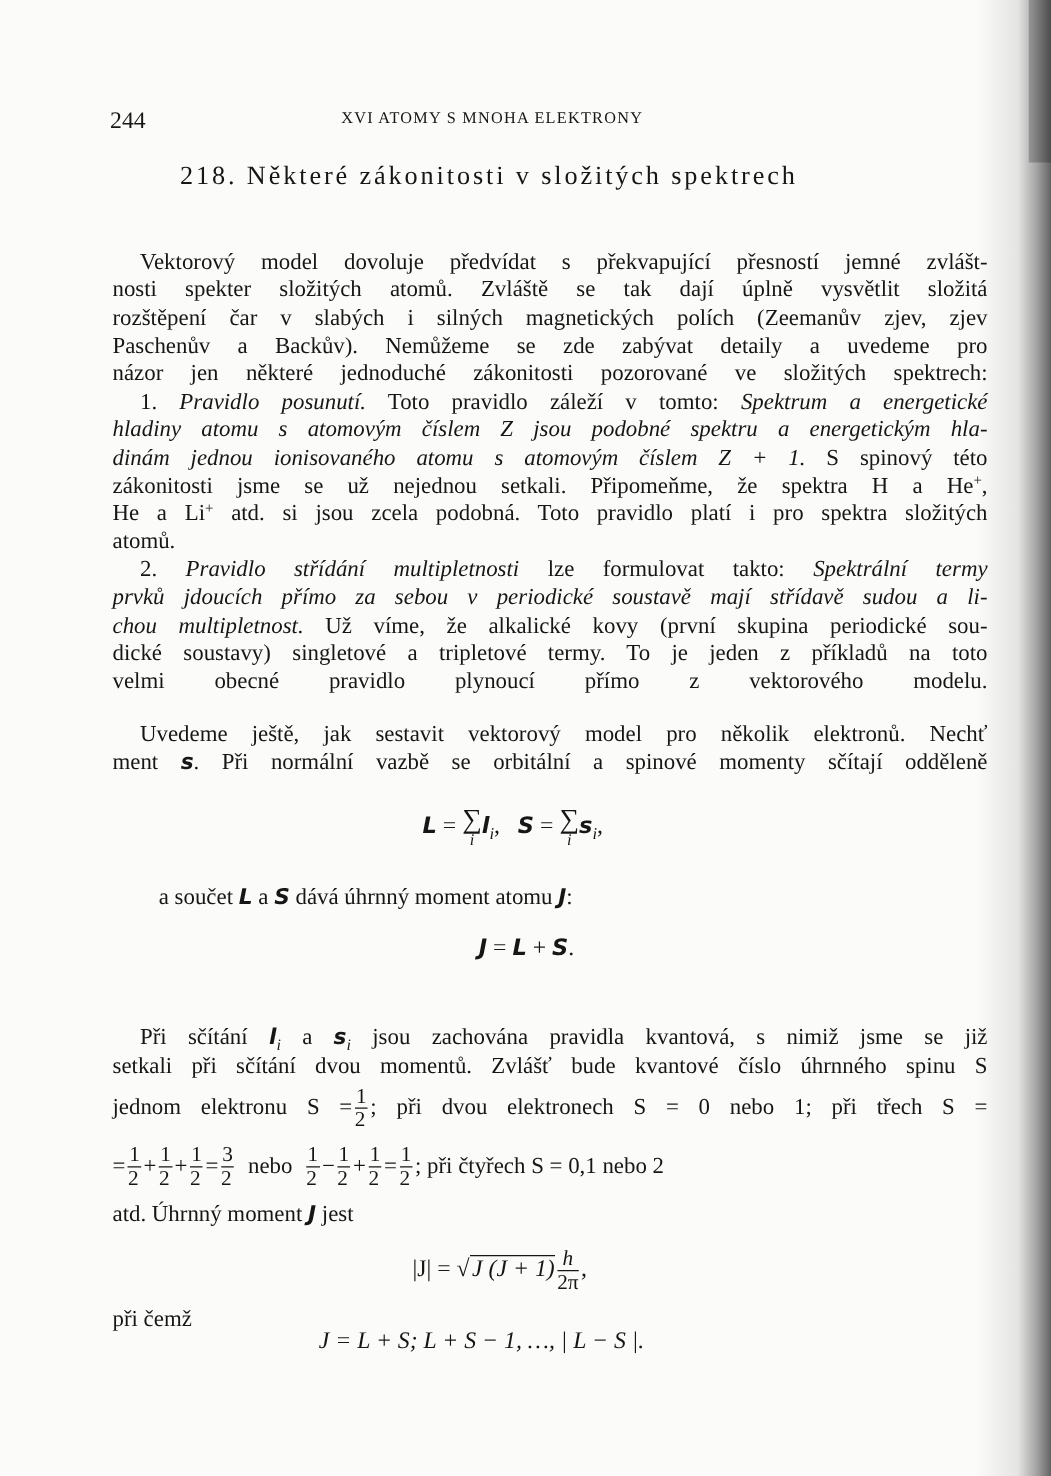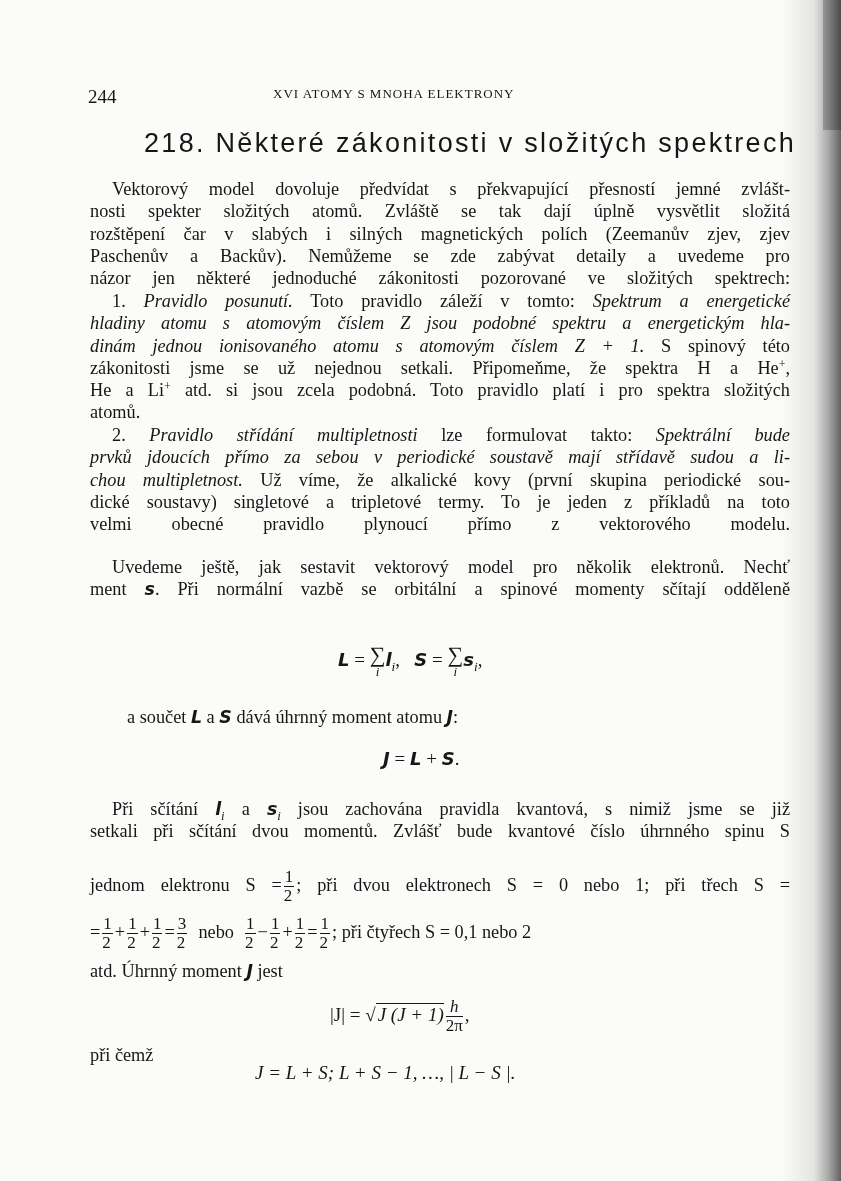--- a/index.html
+++ b/index.html
@@ -20,29 +20,29 @@
     opacity: 0.75;
   }
   .running-head {
     position: absolute; top: 86px; left: 88px; width: 700px; height: 22px;
     font-family: "Liberation Serif", serif;
   }
   .page-number { position: absolute; left: 0; top: 0; font-size: 19px; }
   .chapter-title { position: absolute; left: 185px; top: 0px; font-size: 13px; letter-spacing: 1px; }
   .section-title {
     position: absolute; top: 128px; left: 144px;
-    font-family: Liberation Sans, sans-serif; font-size: 27px; letter-spacing: 2.3px;
+    font-family: Liberation Serif, serif; font-size: 21px; letter-spacing: 2.3px;
   }
   .text {
     position: absolute; left: 90px; width: 700px;
     font-family: "Liberation Serif", serif; font-size: 18.3px; line-height: 22.3px;
     text-align: justify; text-align-last: justify;
   }
   .line { white-space: nowrap; display: block; }
-  .indent { padding-left: 22px; }
+  .indent { padding-left: 22px; margin-top: 20px; }
   .last { text-align-last: left; }
   i { }
   .bv { font-family: "DejaVu Sans", sans-serif; font-weight: bold; font-style: italic; font-size: 0.95em; }
   sup { font-size: 0.65em; vertical-align: 0.5em; line-height: 0; }
   sub { font-size: 0.7em; line-height: 0; }
   .eq {
     position: absolute; font-family: "Liberation Serif", serif; font-size: 19px; white-space: nowrap;
   }
   .frac { display: inline-block; vertical-align: middle; text-align: center; margin: 0 2px; }
   .frac > span { display: block; line-height: 18px; font-size: 17px; }
@@ -76,21 +76,21 @@
 <div class="text" style="top:290px;">
   <span class="line indent"><span>1.</span> <i>Pravidlo posunutí.</i> <span>Toto pravidlo záleží v tomto:</span> <i>Spektrum a energetické</i></span>
   <span class="line"><i>hladiny atomu s atomovým číslem Z jsou podobné spektru a energetickým hla-</i></span>
   <span class="line"><i>dinám jednou ionisovaného atomu s atomovým číslem Z + 1.</i> <span>S spinový této</span></span>
   <span class="line"><span>zákonitosti jsme se už nejednou setkali. Připomeňme, že spektra H a He</span><sup>+</sup><span>,</span></span>
   <span class="line"><span>He a Li</span><sup>+</sup><span> atd. si jsou zcela podobná. Toto pravidlo platí i pro spektra složitých</span></span>
   <span class="line last" style="text-align:left;">atomů.</span>
 </div>
 
 <div class="text" style="top:424px;">
-  <span class="line indent"><span>2.</span> <i>Pravidlo střídání multipletnosti</i> <span>lze formulovat takto:</span> <i>Spektrální bude</i></span>
+  <span class="line indent"><span>2.</span> <i>Pravidlo střídání multipletnosti</i> <span>lze formulovat takto:</span> <i>Spektrální termy</i></span>
   <span class="line"><i>prvků jdoucích přímo za sebou v periodické soustavě mají střídavě sudou a li-</i></span>
   <span class="line"><i>chou multipletnost.</i> <span>Už víme, že alkalické kovy (první skupina periodické sou-</span></span>
   <span class="line">dické soustavy) singletové a tripletové termy. To je jeden z příkladů na toto</span>
   <span class="line" style="text-align:left;">velmi obecné pravidlo plynoucí přímo z vektorového modelu.</span>
 </div>
 
 <div class="text" style="top:556px;">
   <span class="line indent">Uvedeme ještě, jak sestavit vektorový model pro několik elektronů. Nechť</span>
   <span class="line"><span>ment </span><span class="bv">s</span><span>. Při normální vazbě se orbitální a spinové momenty sčítají odděleně</span></span>
 </div>

